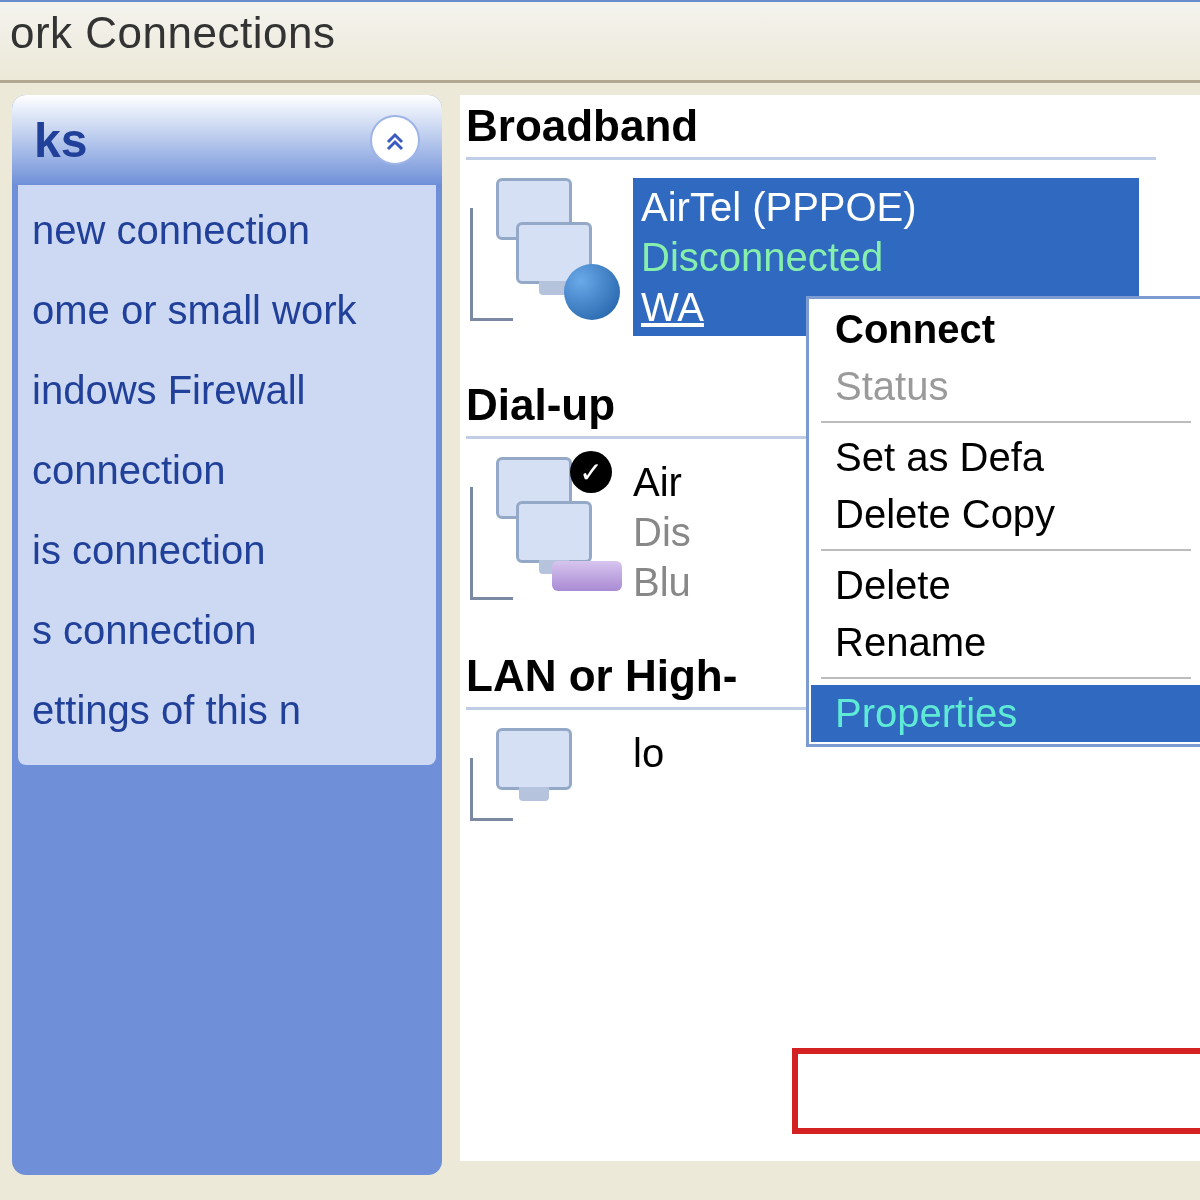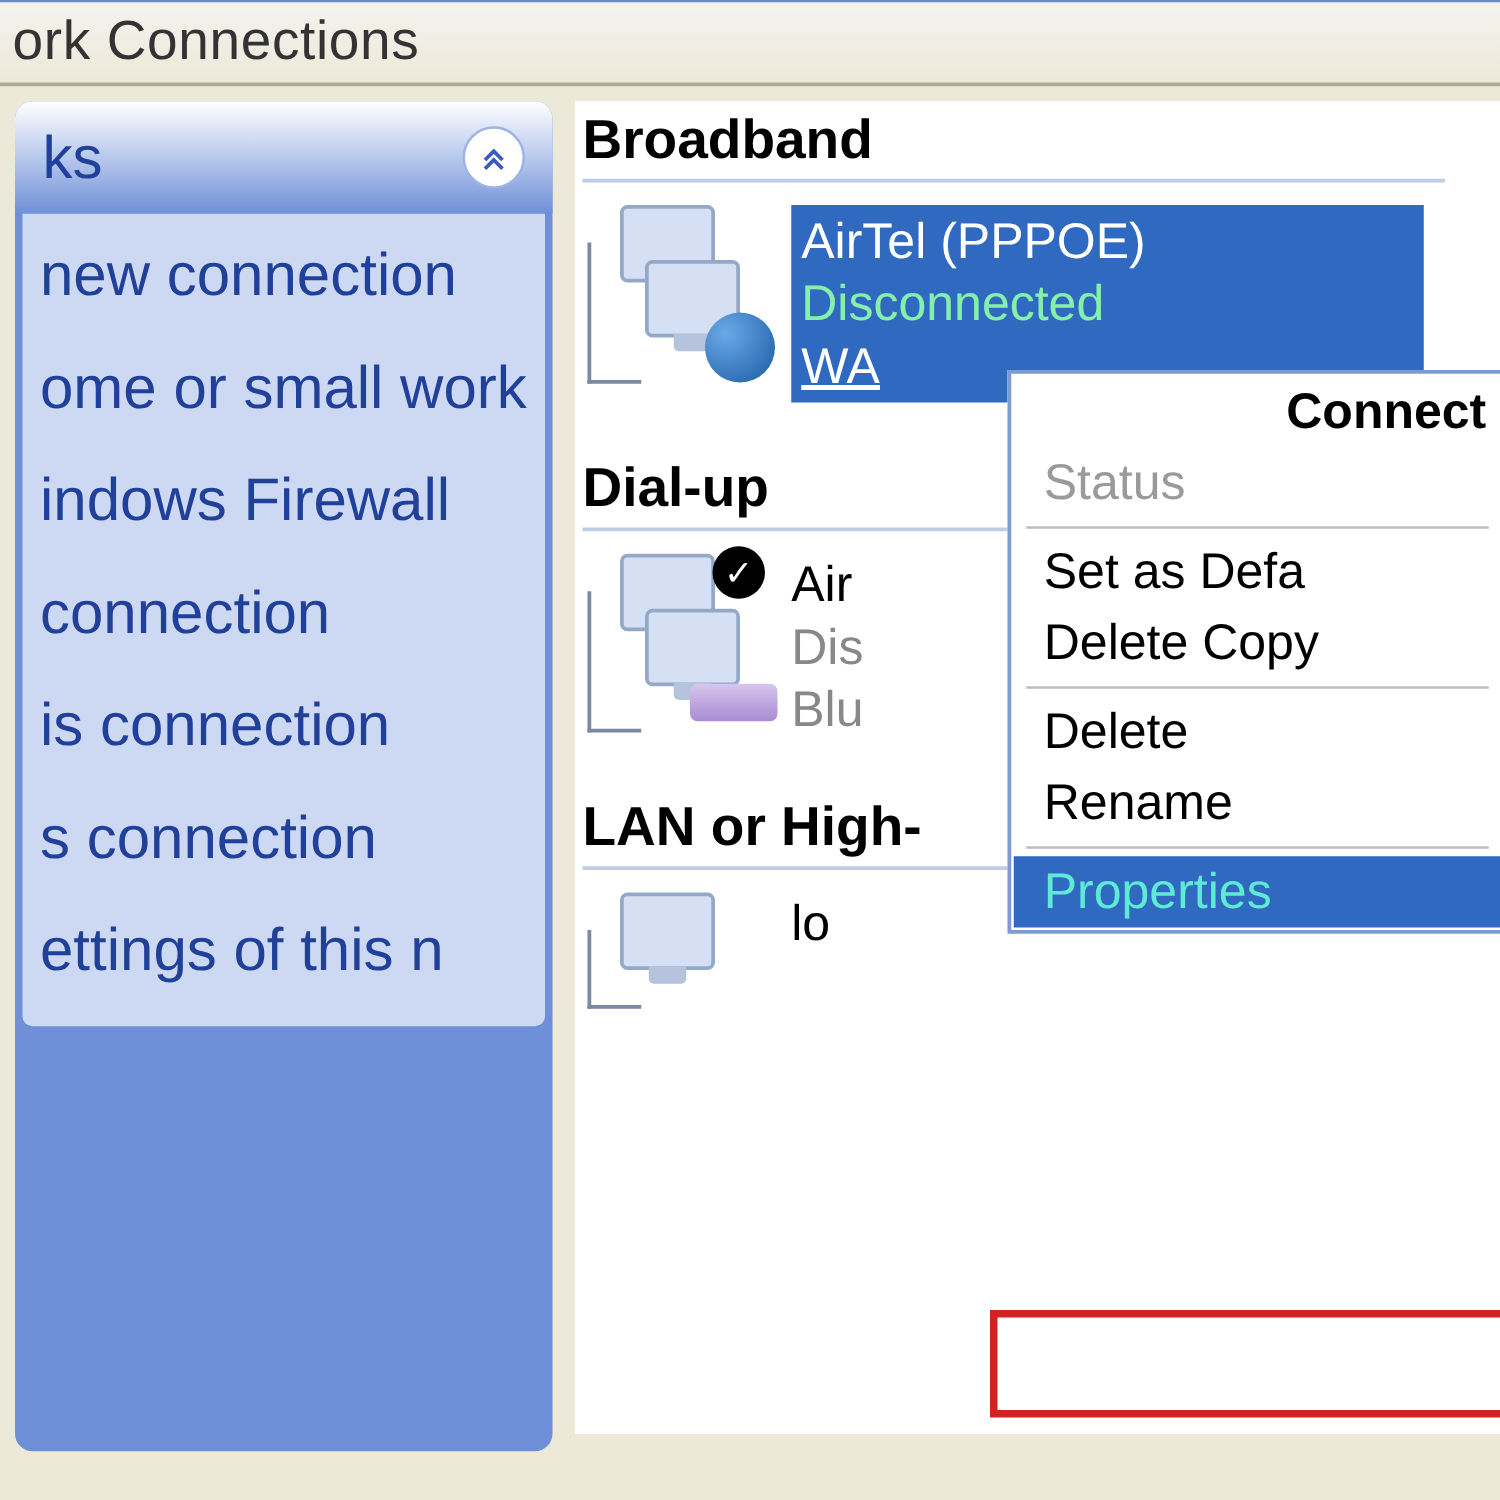--- a/index.html
+++ b/index.html
@@ -16,21 +16,21 @@
     position: absolute;
     left: 0;
     top: 0;
     width: 1200px;
     height: 1200px;
     background: #ece9d8;
     border-top: 2px solid #6a8ccb;
   }
   .titlebar {
     background: linear-gradient(#f4f3ee, #ece9d8);
-    padding: 6px 10px 8px 10px;
+    padding: 6px 10px 22px 10px;
     font-size: 44px;
     color: #333;
     border-bottom: 3px solid #b0a890;
     letter-spacing: 0.5px;
   }
   .content-row {
     display: flex;
     align-items: flex-start;
     padding: 12px 0 0 12px;
     gap: 18px;
@@ -49,21 +49,21 @@
     border-top-left-radius: 14px;
     border-top-right-radius: 14px;
     height: 90px;
     display: flex;
     align-items: center;
     justify-content: space-between;
     padding: 0 22px;
   }
   .side-panel-title {
     font-size: 48px;
-    font-weight: normal;
+    font-weight: bold;
     color: #20409a;
   }
   .collapse-btn {
     width: 46px;
     height: 46px;
     border-radius: 50%;
     background: #fff;
     border: 2px solid #9db4e6;
     display: flex;
     align-items: center;
@@ -73,21 +73,21 @@
     font-weight: bold;
   }
   .side-panel-body {
     background: #cdd9f3;
     margin: 0 6px 6px 6px;
     border-radius: 0 0 8px 8px;
     padding: 20px 10px 30px 14px;
   }
   .task-link {
     color: #20409a;
-    font-size: 48px;
+    font-size: 40px;
     line-height: 1.25;
     margin: 0 0 30px 0;
     cursor: pointer;
   }
   .task-link:last-child { margin-bottom: 0; }
 
   
   .main {
     flex: 1;
     background: #fff;
@@ -159,21 +159,21 @@
     z-index: 50;
     padding: 2px;
   }
   .menu-item {
     font-size: 40px;
     padding: 6px 12px 6px 24px;
     white-space: nowrap;
     overflow: hidden;
     cursor: default;
   }
-  .menu-item.bold { font-weight: bold; text-align: right; }
+  .menu-item.bold { font-weight: bold; }
   .menu-item.disabled { color: #9a9a9a; }
   .menu-sep {
     border: none;
     border-top: 2px solid #bdbdbd;
     margin: 6px 10px;
   }
   .menu-item.hover {
     background: #2f6ac0;
     color: #5eead4;
   }

